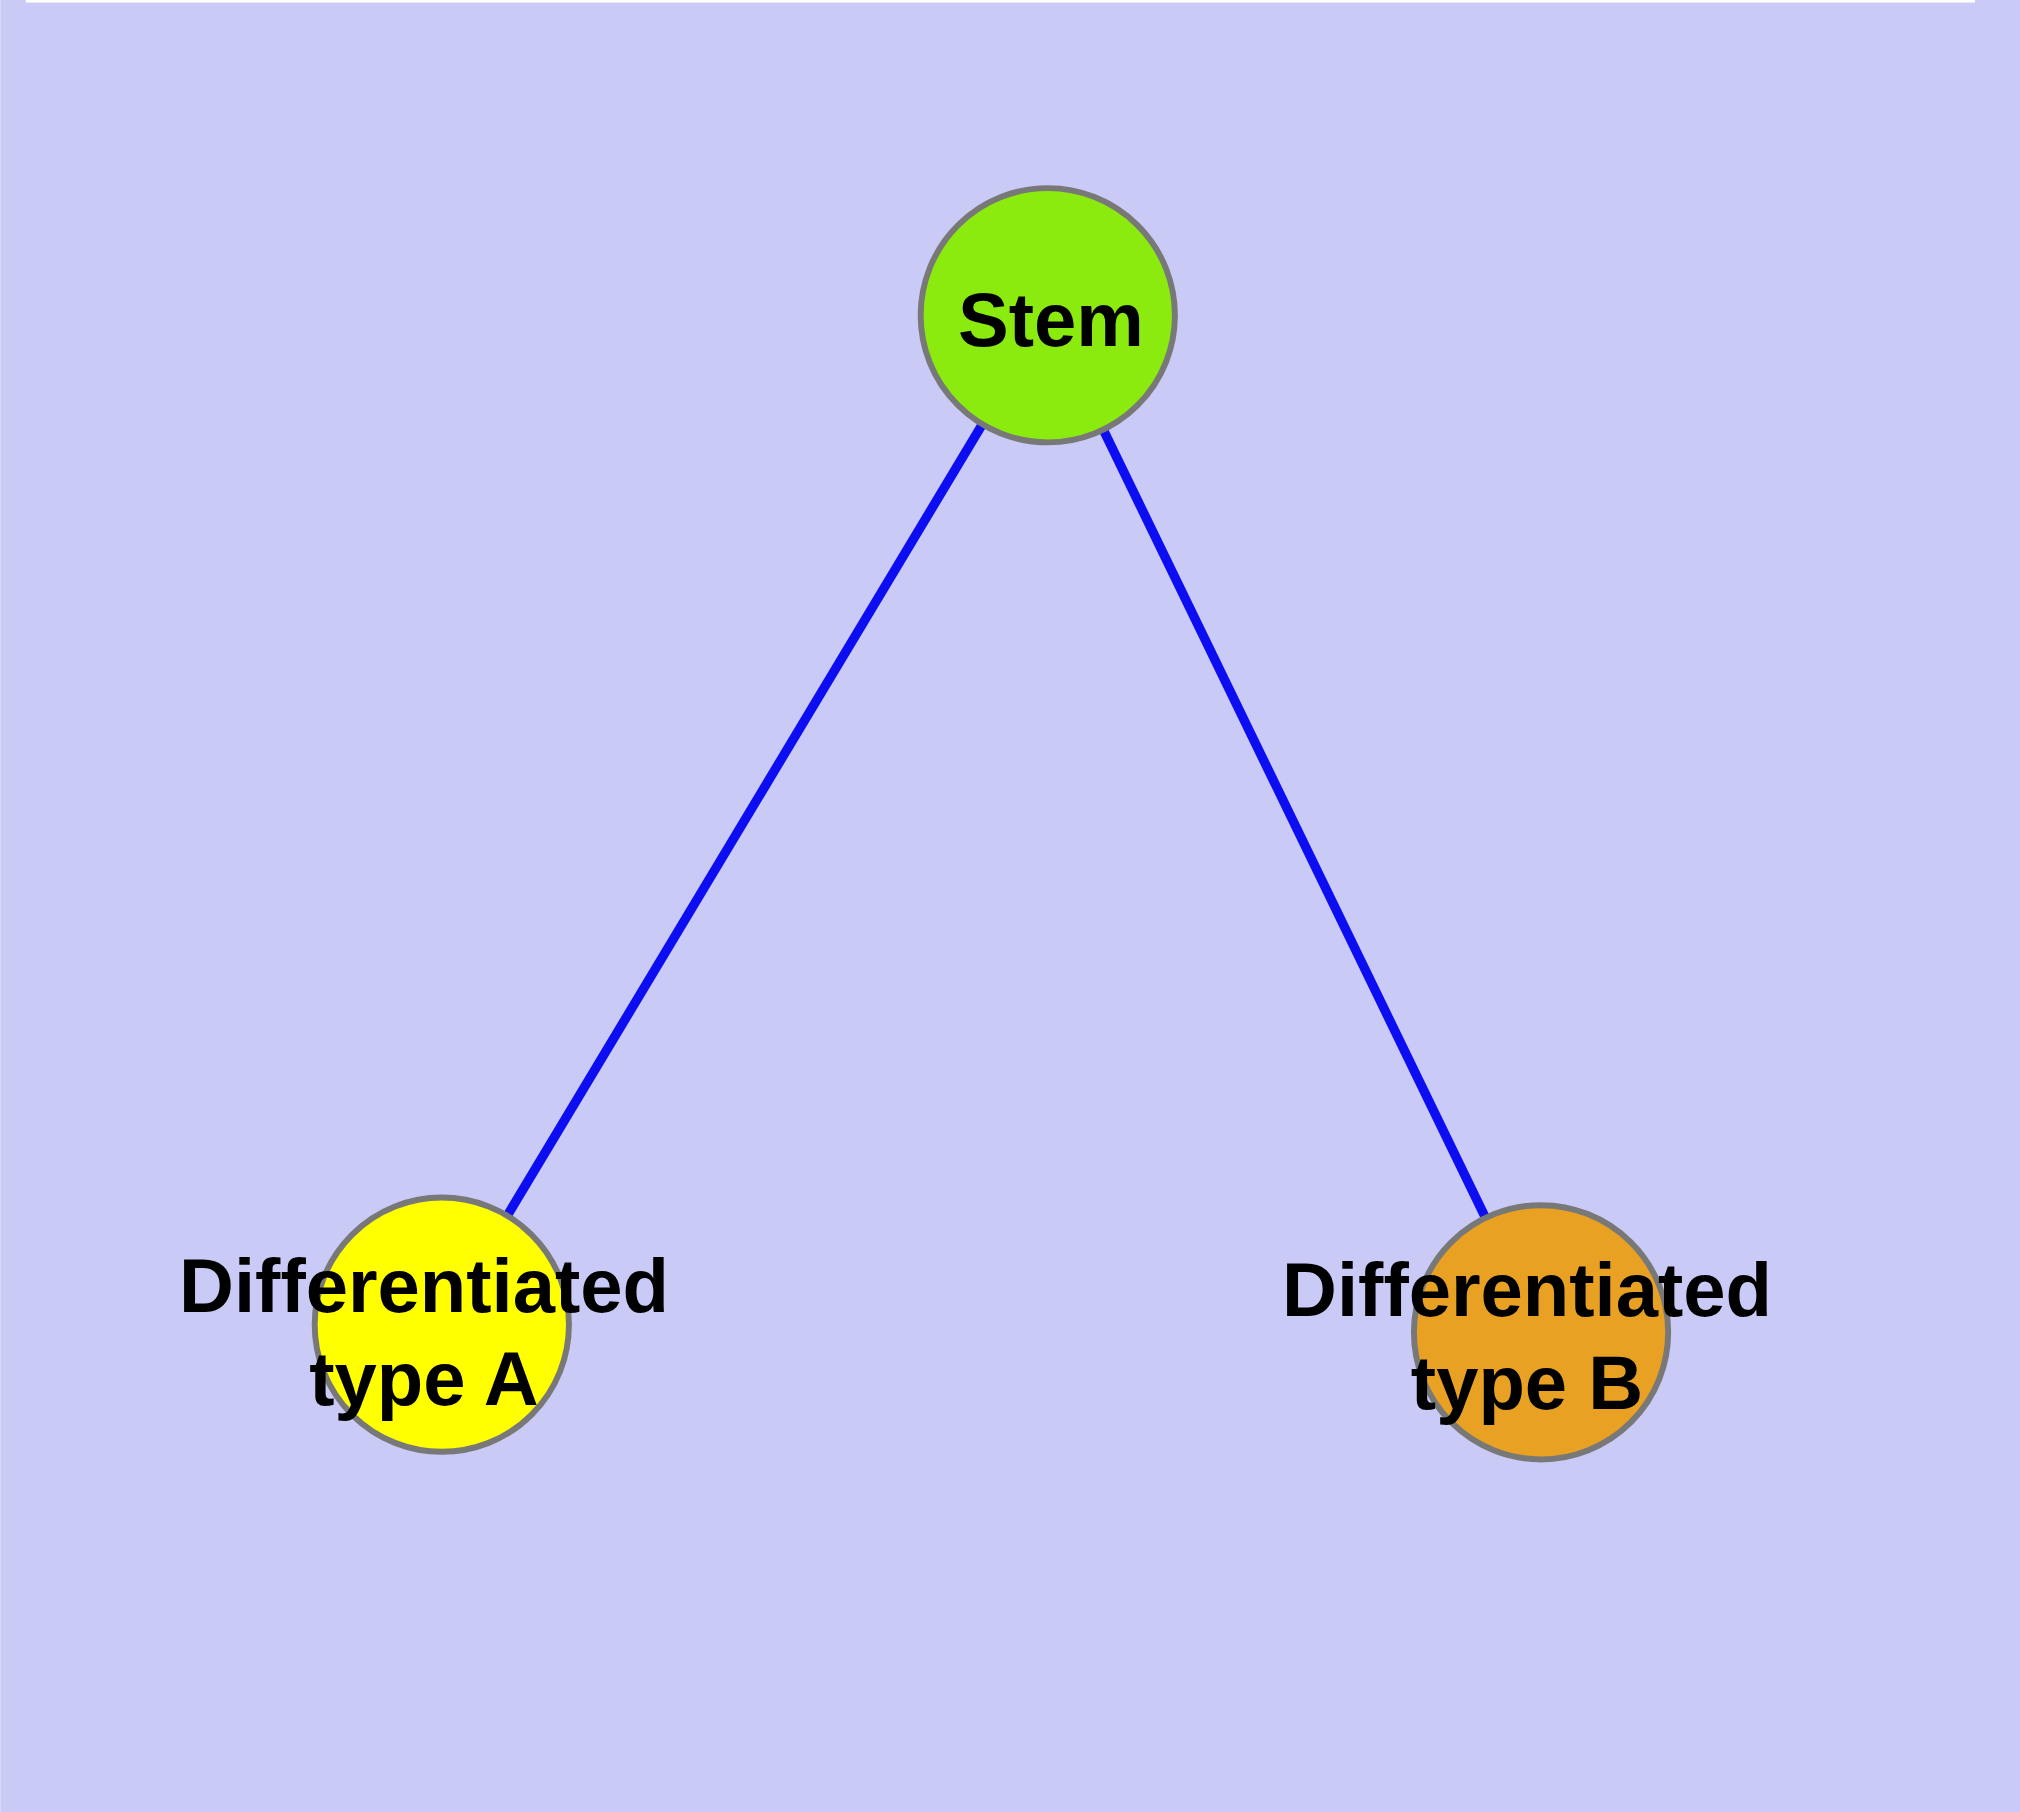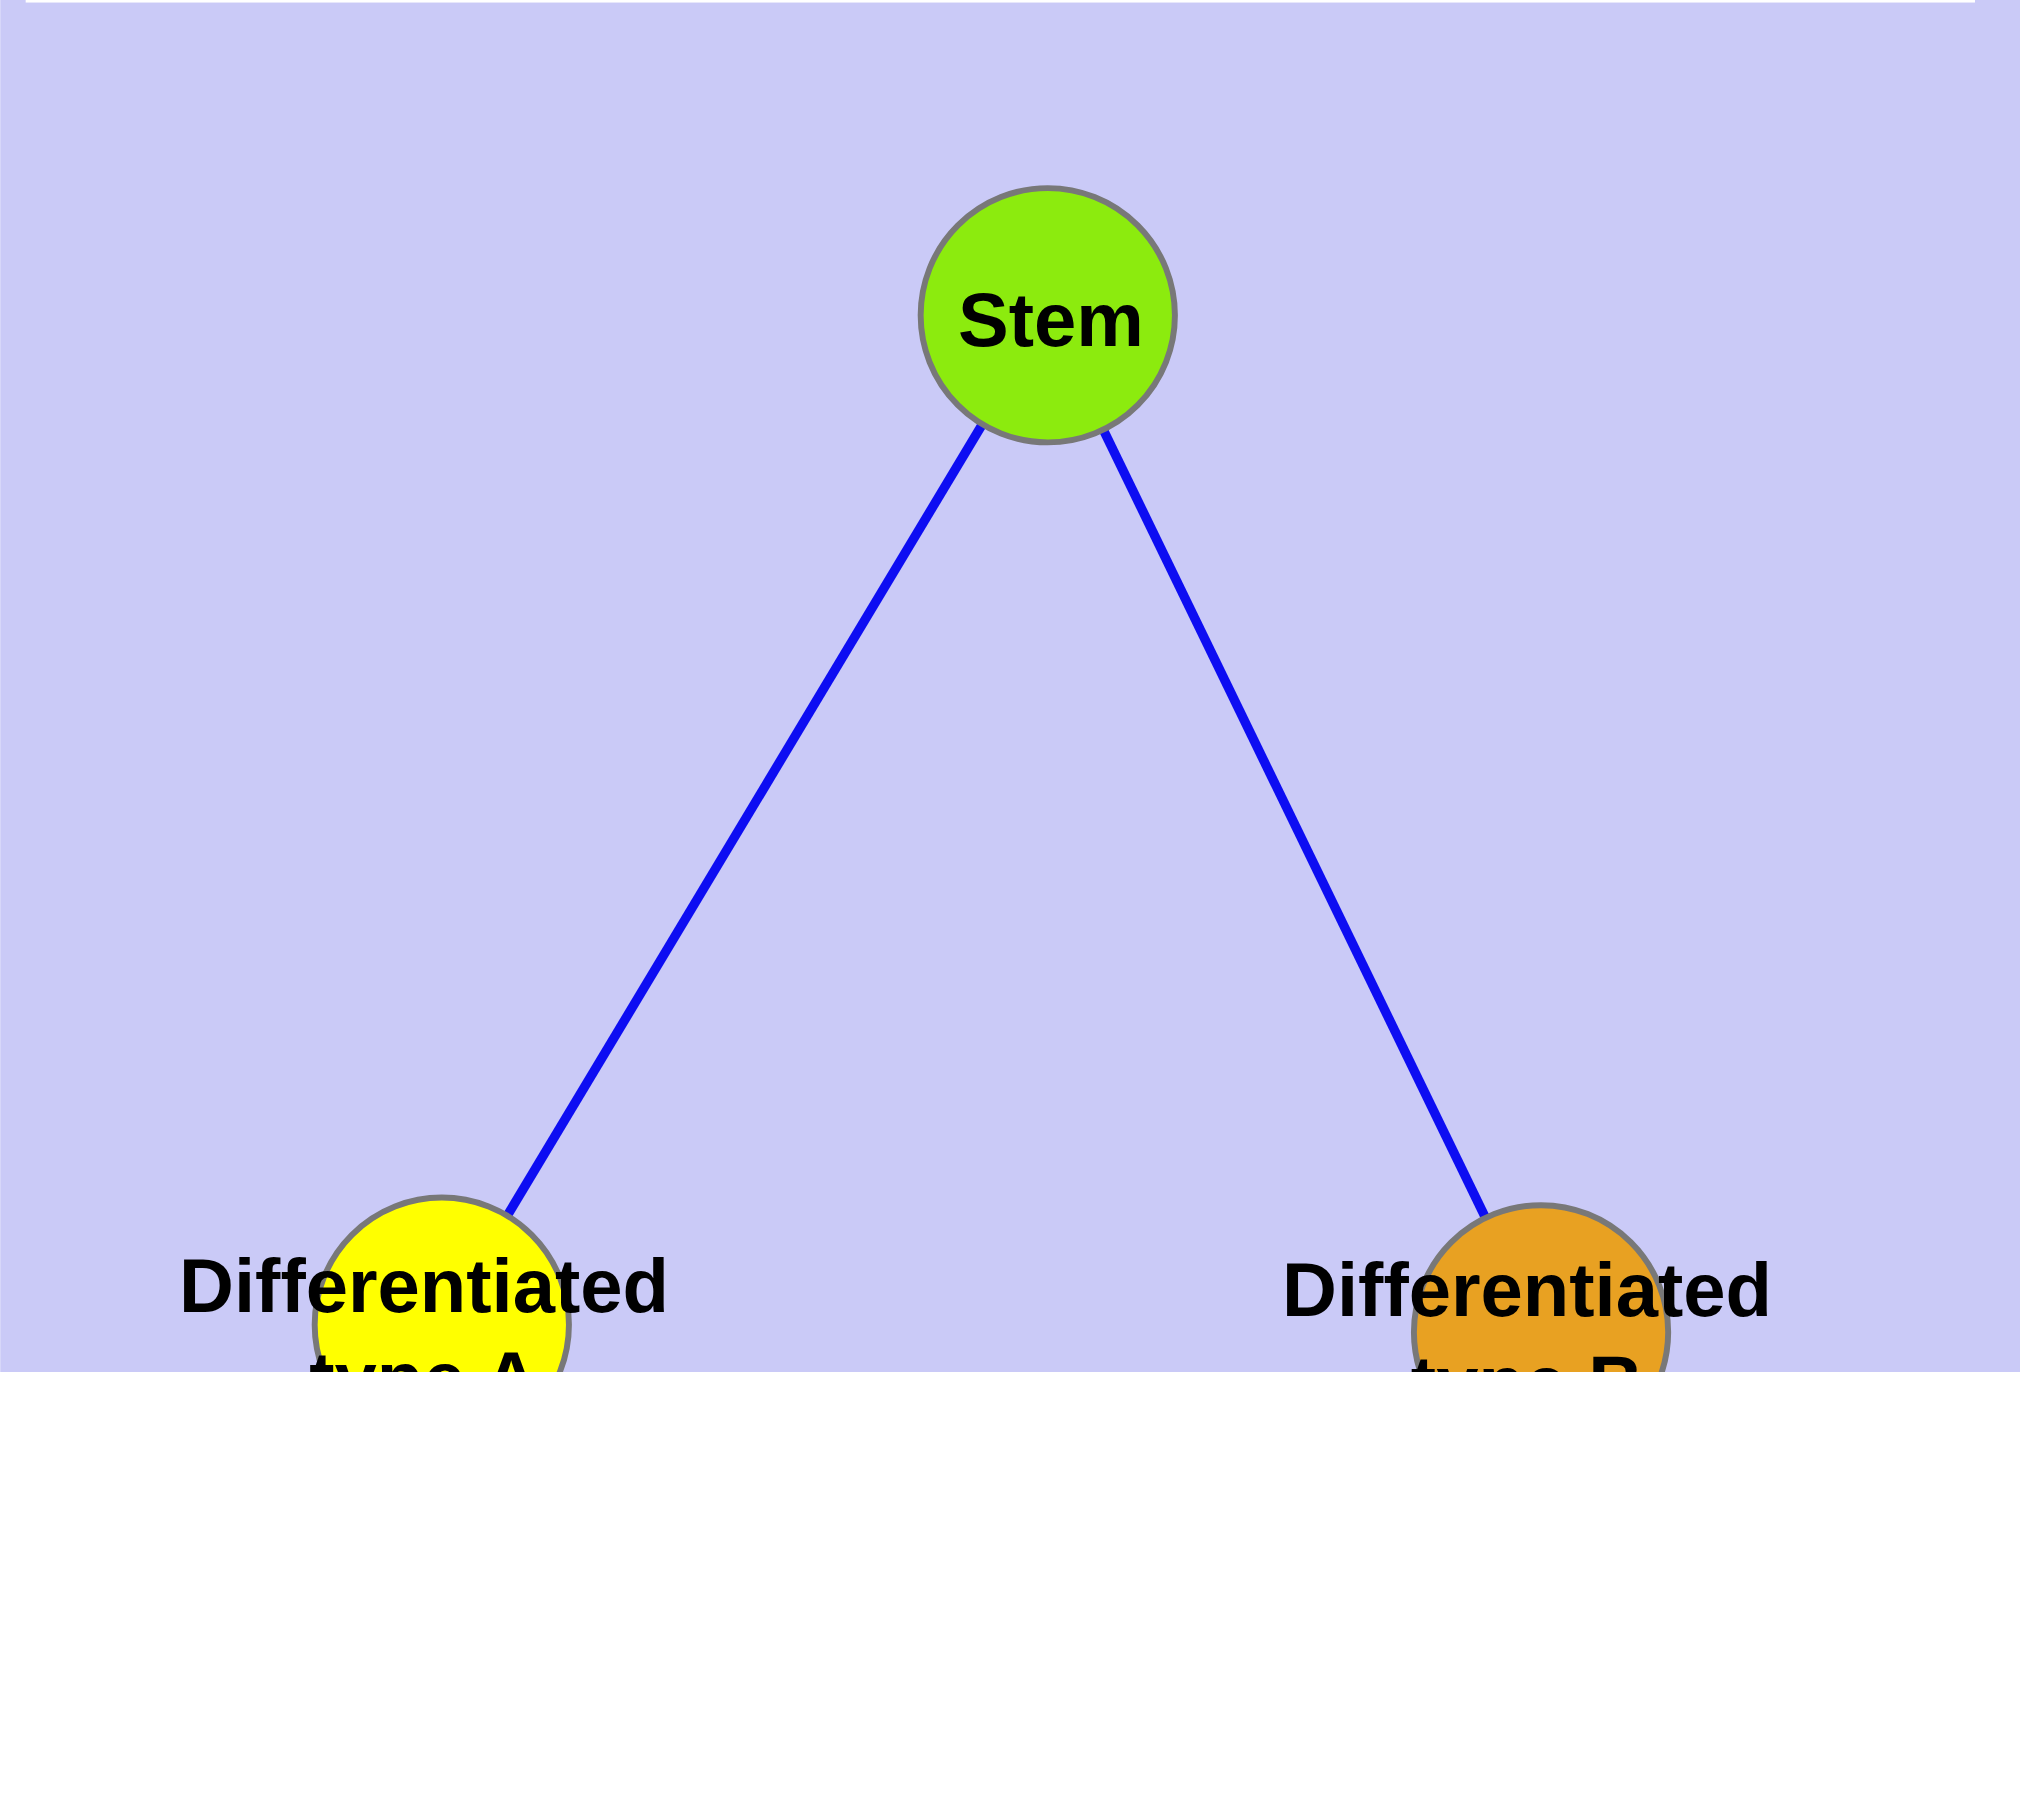--- a/index.html
+++ b/index.html
@@ -3,21 +3,21 @@
 <meta charset="utf-8">
 <style>
   html, body {
     margin: 0;
     padding: 0;
     background: #ffffff;
   }
   .canvas {
     position: relative;
     width: 2021px;
-    height: 1372px;
+    height: 1812px;
     overflow: hidden;
     font-family: "Liberation Sans", sans-serif;
   }
   .canvas svg {
     position: absolute;
     left: 0;
     top: 0;
     display: block;
   }
   .node-label {

